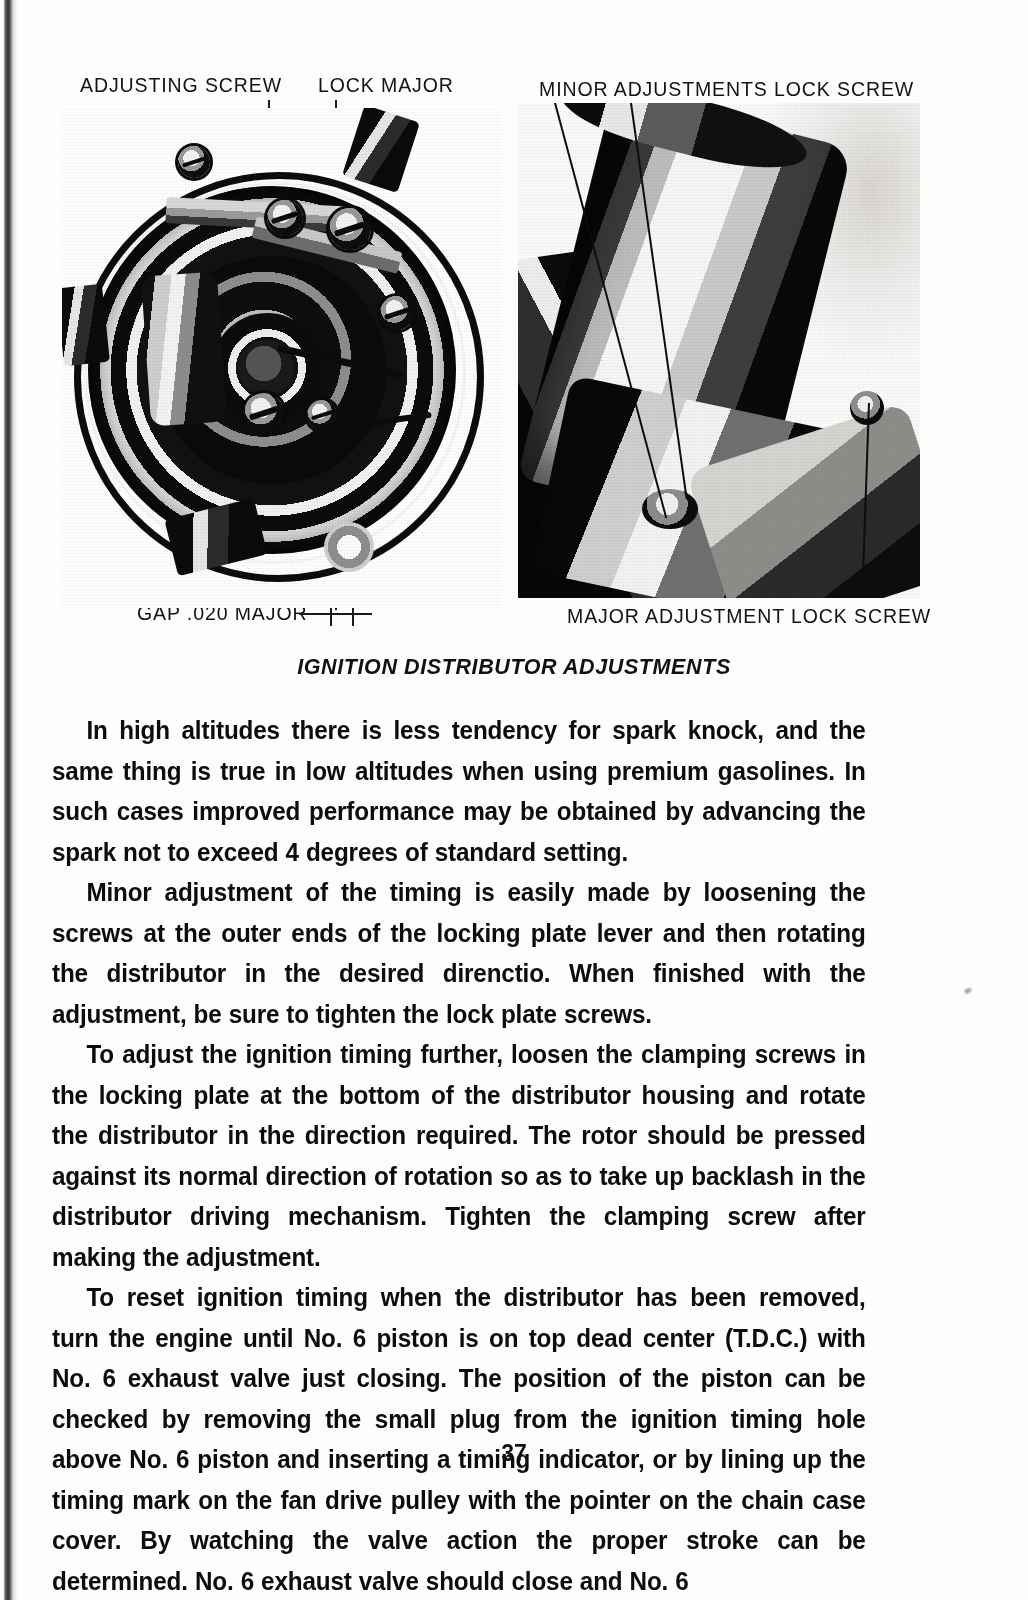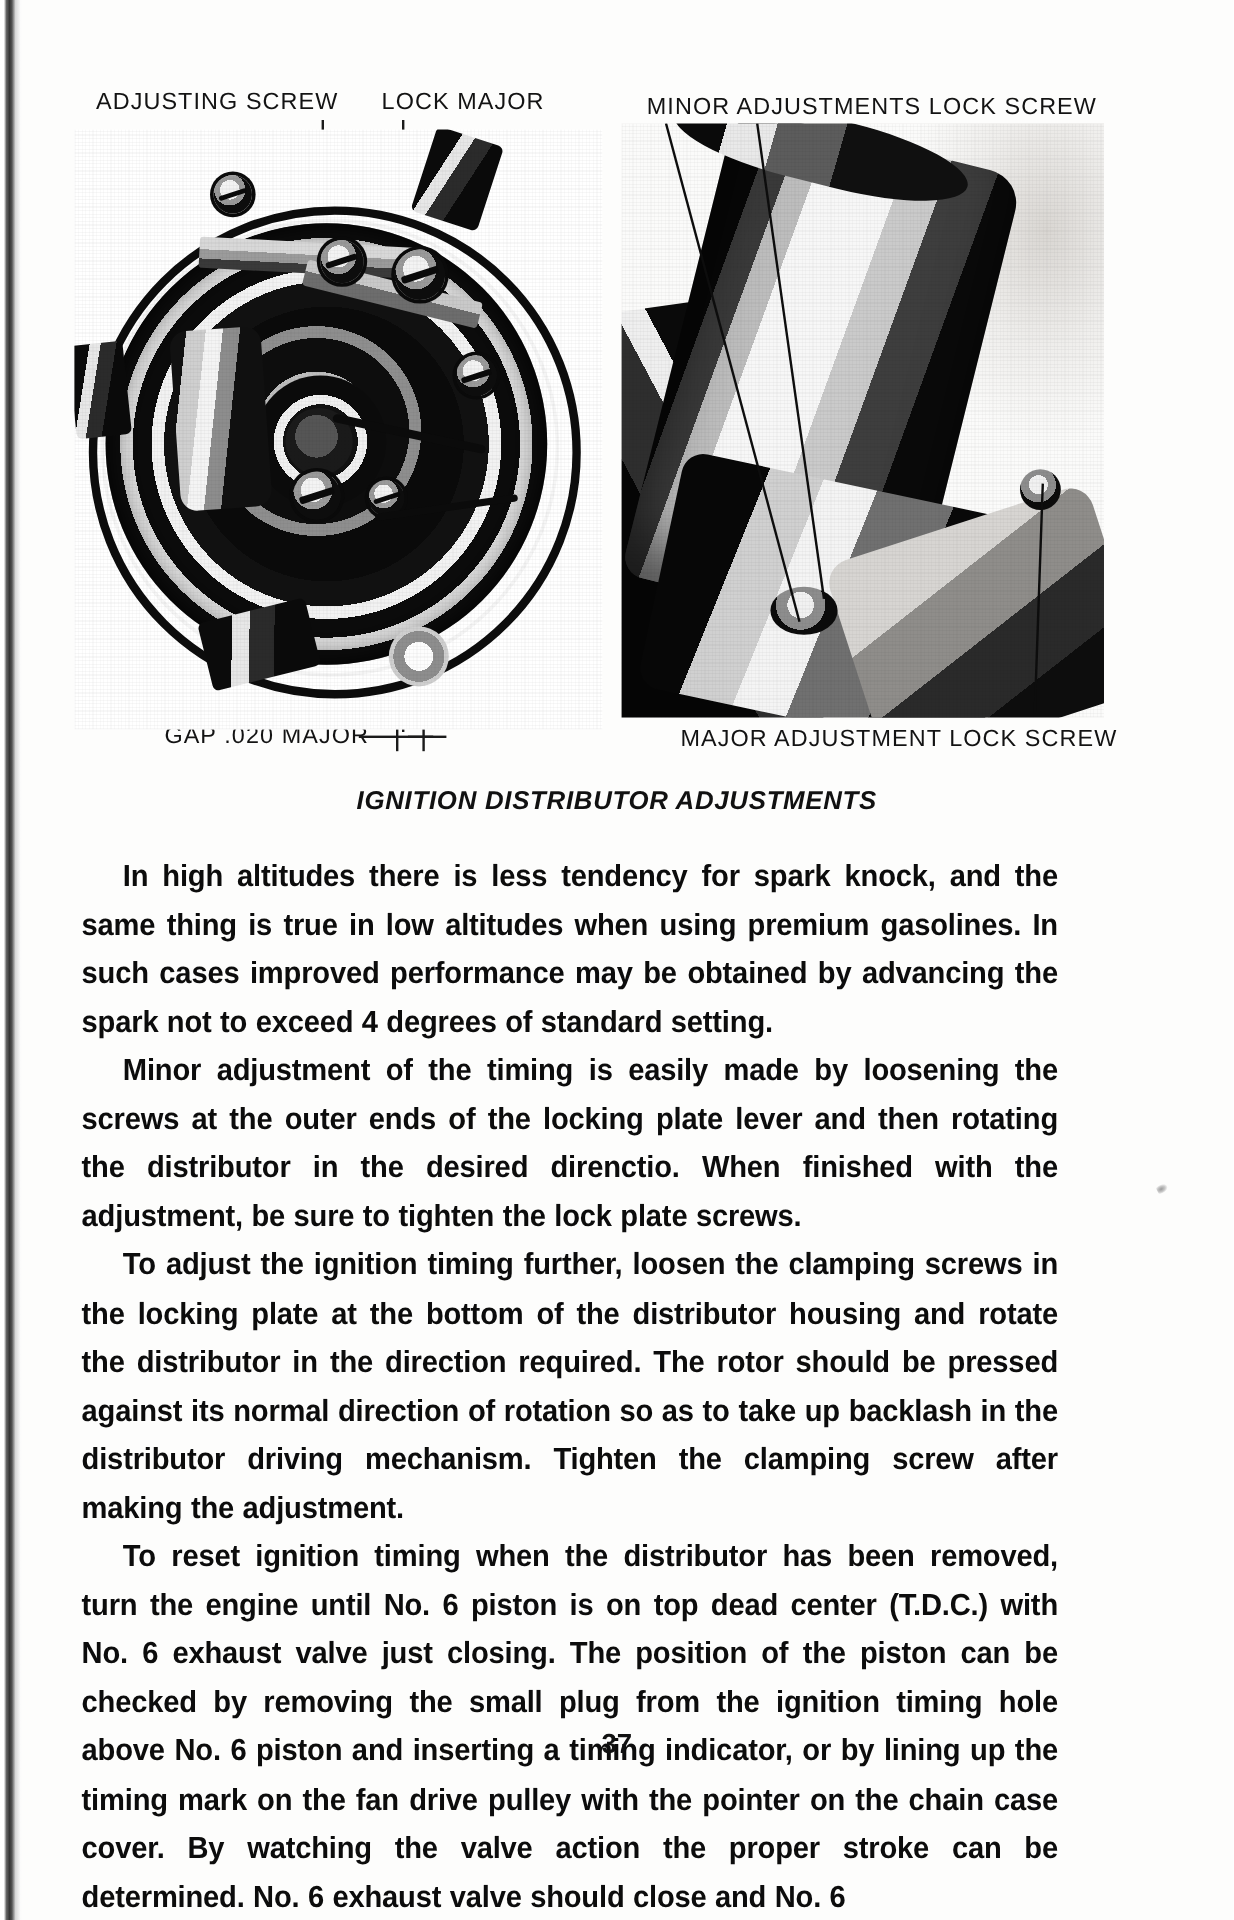--- a/index.html
+++ b/index.html
@@ -262,21 +262,21 @@
     font-size: 21.5px;
     font-weight: 700;
     font-style: italic;
     letter-spacing: .6px;
     color: #111;
   }
 
   
   .body-copy {
     position: absolute;
-    left: 68px;
+    left: 52px;
     top: 710px;
     width: 852px;
   }
   .body-copy p {
     margin: 0;
     text-align: justify;
     text-indent: 36px;
     font-size: 25.4px;
     line-height: 40.5px;
     font-weight: 600;

